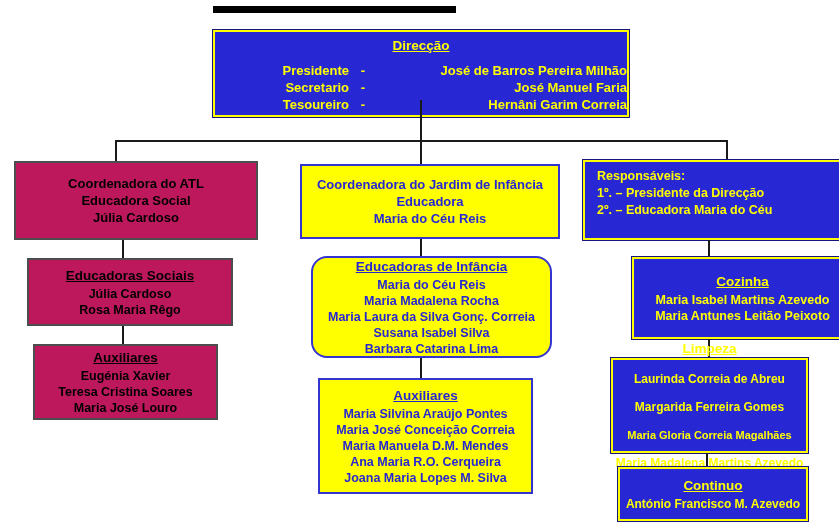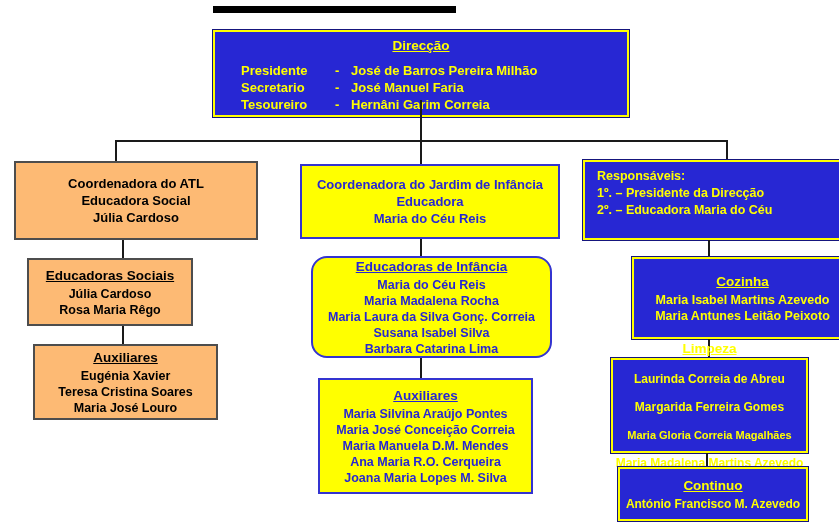--- a/index.html
+++ b/index.html
@@ -18,41 +18,41 @@
     border:2px solid #ffff00;
     box-shadow:0 0 0 1px #15157d;
   }
   
   .yellow-box{
     background:#ffff00;color:#2727d3;
     border:2px solid #3434d0;
   }
   
   .gray-box{
-    background:#fdba74;color:#000000;
+    background:#be185d;color:#000000;
     border:2px solid #4d4d4d;
   }
   .v-center{display:flex;flex-direction:column;justify-content:center;}
   .box-title{
     font-size:13.5px;line-height:17px;
     text-decoration:underline;
     margin-bottom:2px;
   }
   .line{font-size:12.5px;line-height:16px;white-space:nowrap;}
   .head-line{font-size:13px;line-height:17px;white-space:nowrap;}
   .connector{position:absolute;background:#1a1a1a;}
   
   #direccao-box{padding-top:4px;}
   #direccao-title{display:inline-block;font-size:13.5px;line-height:17px;text-decoration:underline;}
   .member-grid{
     margin-top:8px;
-    padding-left:26px;
+    padding-left:40px;
     display:grid;
     grid-template-columns:94px 16px auto;
-    text-align:left;
+    text-align:right;
   }
   .member-grid span{font-size:13px;line-height:17px;white-space:nowrap;}
   
   #servicos-head{text-align:left;padding:6px 0 0 12px;}
   #servicos-head .head-line{font-size:12.5px;line-height:17px;}
   .artifact{position:absolute;background:#000000;}
 </style>
 </head>
 <body>
 
@@ -82,21 +82,21 @@
   <div class="connector" style="left:726px;top:140px;width:2px;height:20px;"></div>
 
   <div class="box gray-box v-center" style="left:14px;top:161px;width:244px;height:79px;">
     <div class="head-line">Coordenadora do ATL</div>
     <div class="head-line">Educadora Social</div>
     <div class="head-line">Júlia Cardoso</div>
   </div>
 
   <div class="connector" style="left:122px;top:240px;width:2px;height:18px;"></div>
 
-  <div class="box gray-box v-center" style="left:27px;top:258px;width:166px;height:68px;">
+  <div class="box gray-box v-center" style="left:27px;top:258px;width:206px;height:68px;">
     <div class="box-title">Educadoras Sociais</div>
     <div class="line">Júlia Cardoso</div>
     <div class="line">Rosa Maria Rêgo</div>
   </div>
 
   <div class="connector" style="left:122px;top:326px;width:2px;height:18px;"></div>
 
   <div class="box gray-box v-center" style="left:33px;top:344px;width:185px;height:76px;">
     <div class="box-title">Auxiliares</div>
     <div class="line">Eugénia Xavier</div>

